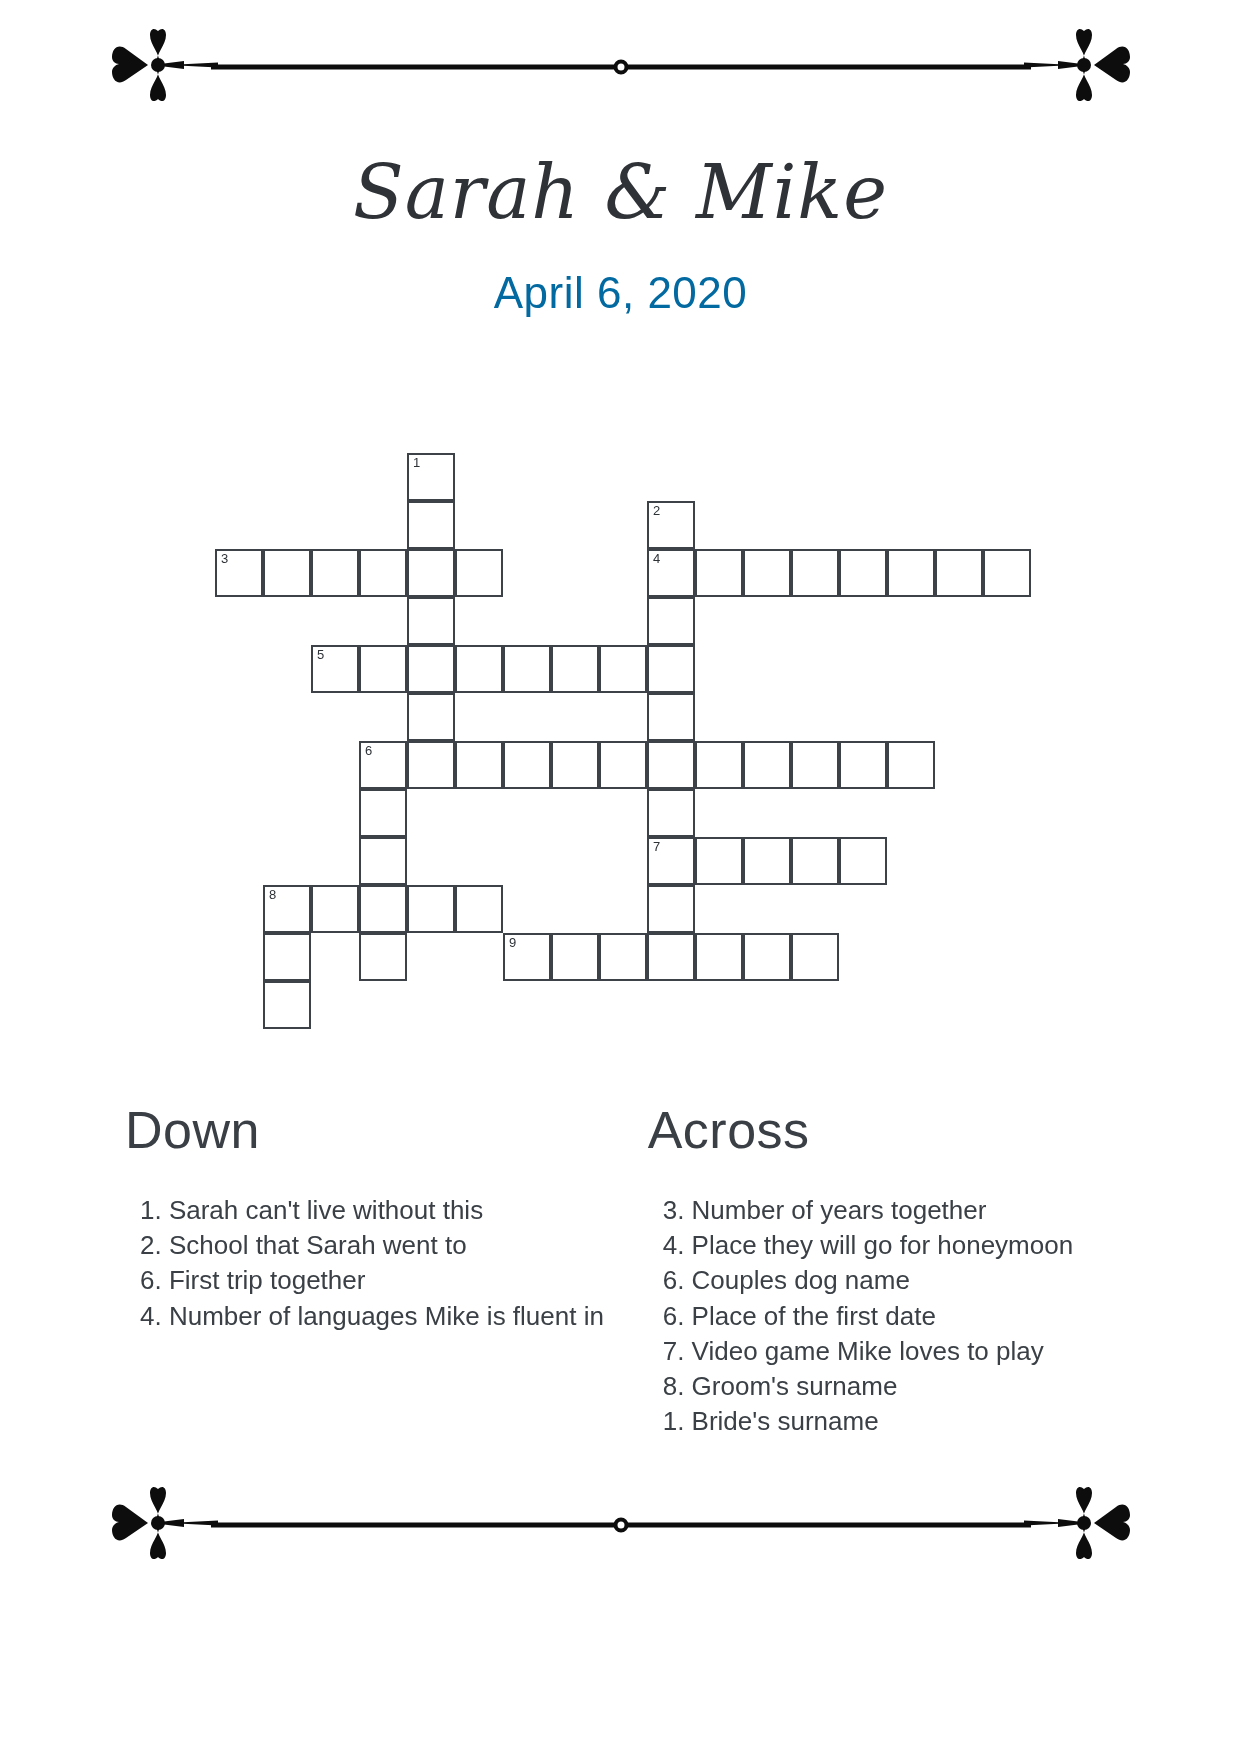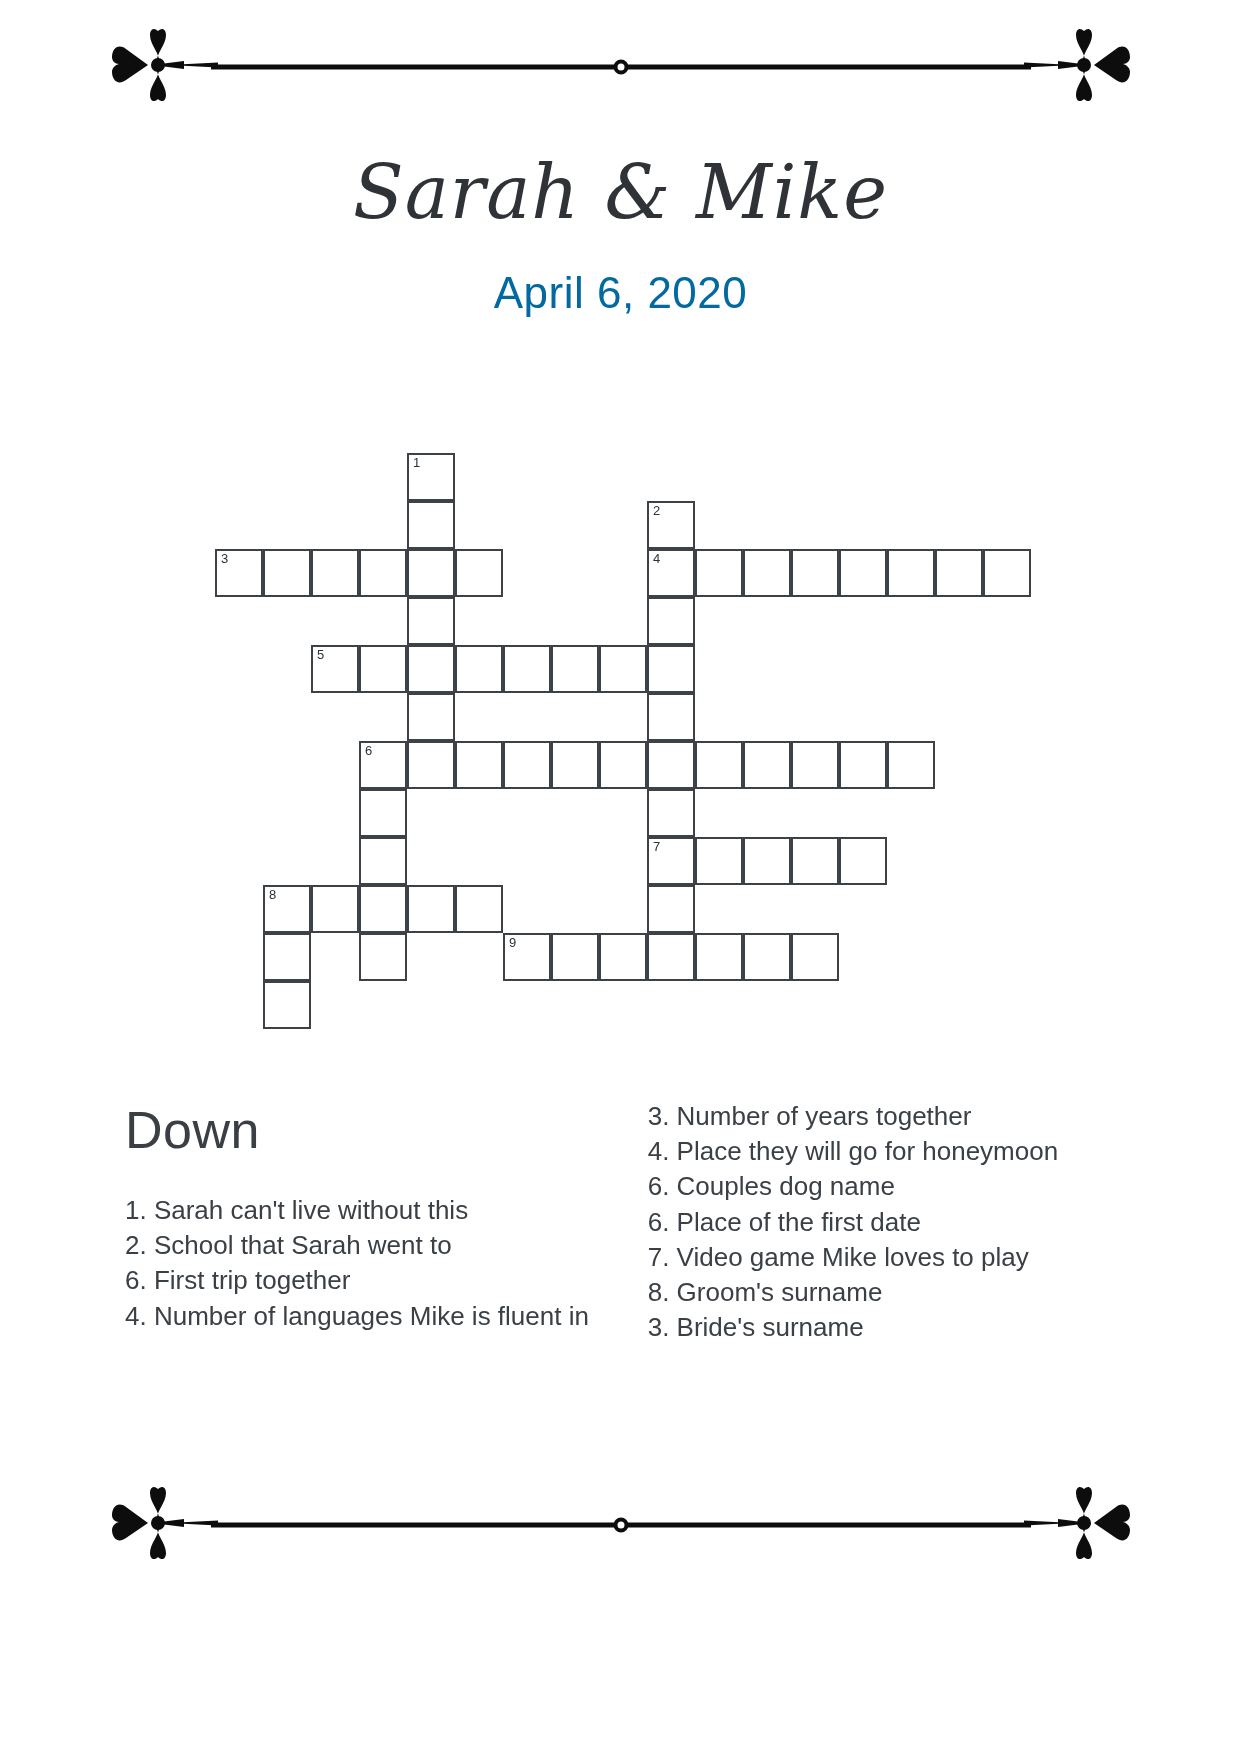--- a/index.html
+++ b/index.html
@@ -120,21 +120,21 @@
   .clue-col.across { width: 520px; margin-left: 10px; }
   .clue-head {
     font-size: 52px;
     font-weight: 400;
     color: #3a3f45;
     margin: 0 0 34px 0;
     letter-spacing: 0.5px;
   }
   .clue-list {
     list-style: none;
-    margin: 0; padding: 0;
+    margin: 15px; padding: 0;
     font-size: 26px;
     line-height: 1.24;
     color: #3a4046;
   }
   .clue-list li { margin: 0 0 3px 0; }
 </style>
 </head>
 <body>
 
 <div class="ornament top">
@@ -259,28 +259,29 @@
   <div class="clue-col down">
     <h2 class="clue-head">Down</h2>
     <ul class="clue-list" id="down-list">
         <li>1. Sarah can't live without this</li>
         <li>2. School that Sarah went to</li>
         <li>6. First trip together</li>
         <li>4. Number of languages Mike is fluent in</li>
       </ul>
   </div>
   <div class="clue-col across">
+    <h2 class="clue-head">Across</h2>
     <ul class="clue-list" id="across-list">
         <li>3. Number of years together</li>
         <li>4. Place they will go for honeymoon</li>
         <li>6. Couples dog name</li>
         <li>6. Place of the first date</li>
         <li>7. Video game Mike loves to play</li>
         <li>8. Groom's surname</li>
-        <li>3. Bride's surname</li>
+        <li>1. Bride's surname</li>
       </ul>
   </div>
 </div>
 
 <div class="ornament bottom">
   <div class="orn-inner">
     <div class="fleur left">
       <svg width="120" height="76" viewBox="0 0 120 76">
         <g fill="#0d0d0d">
           <path d="M40 38 L18 22 C10 16 4 22 4 30 C4 34 7 37 11 37 C7 38 4 41 4 45 C4 53 10 59 18 53 Z"></path>

